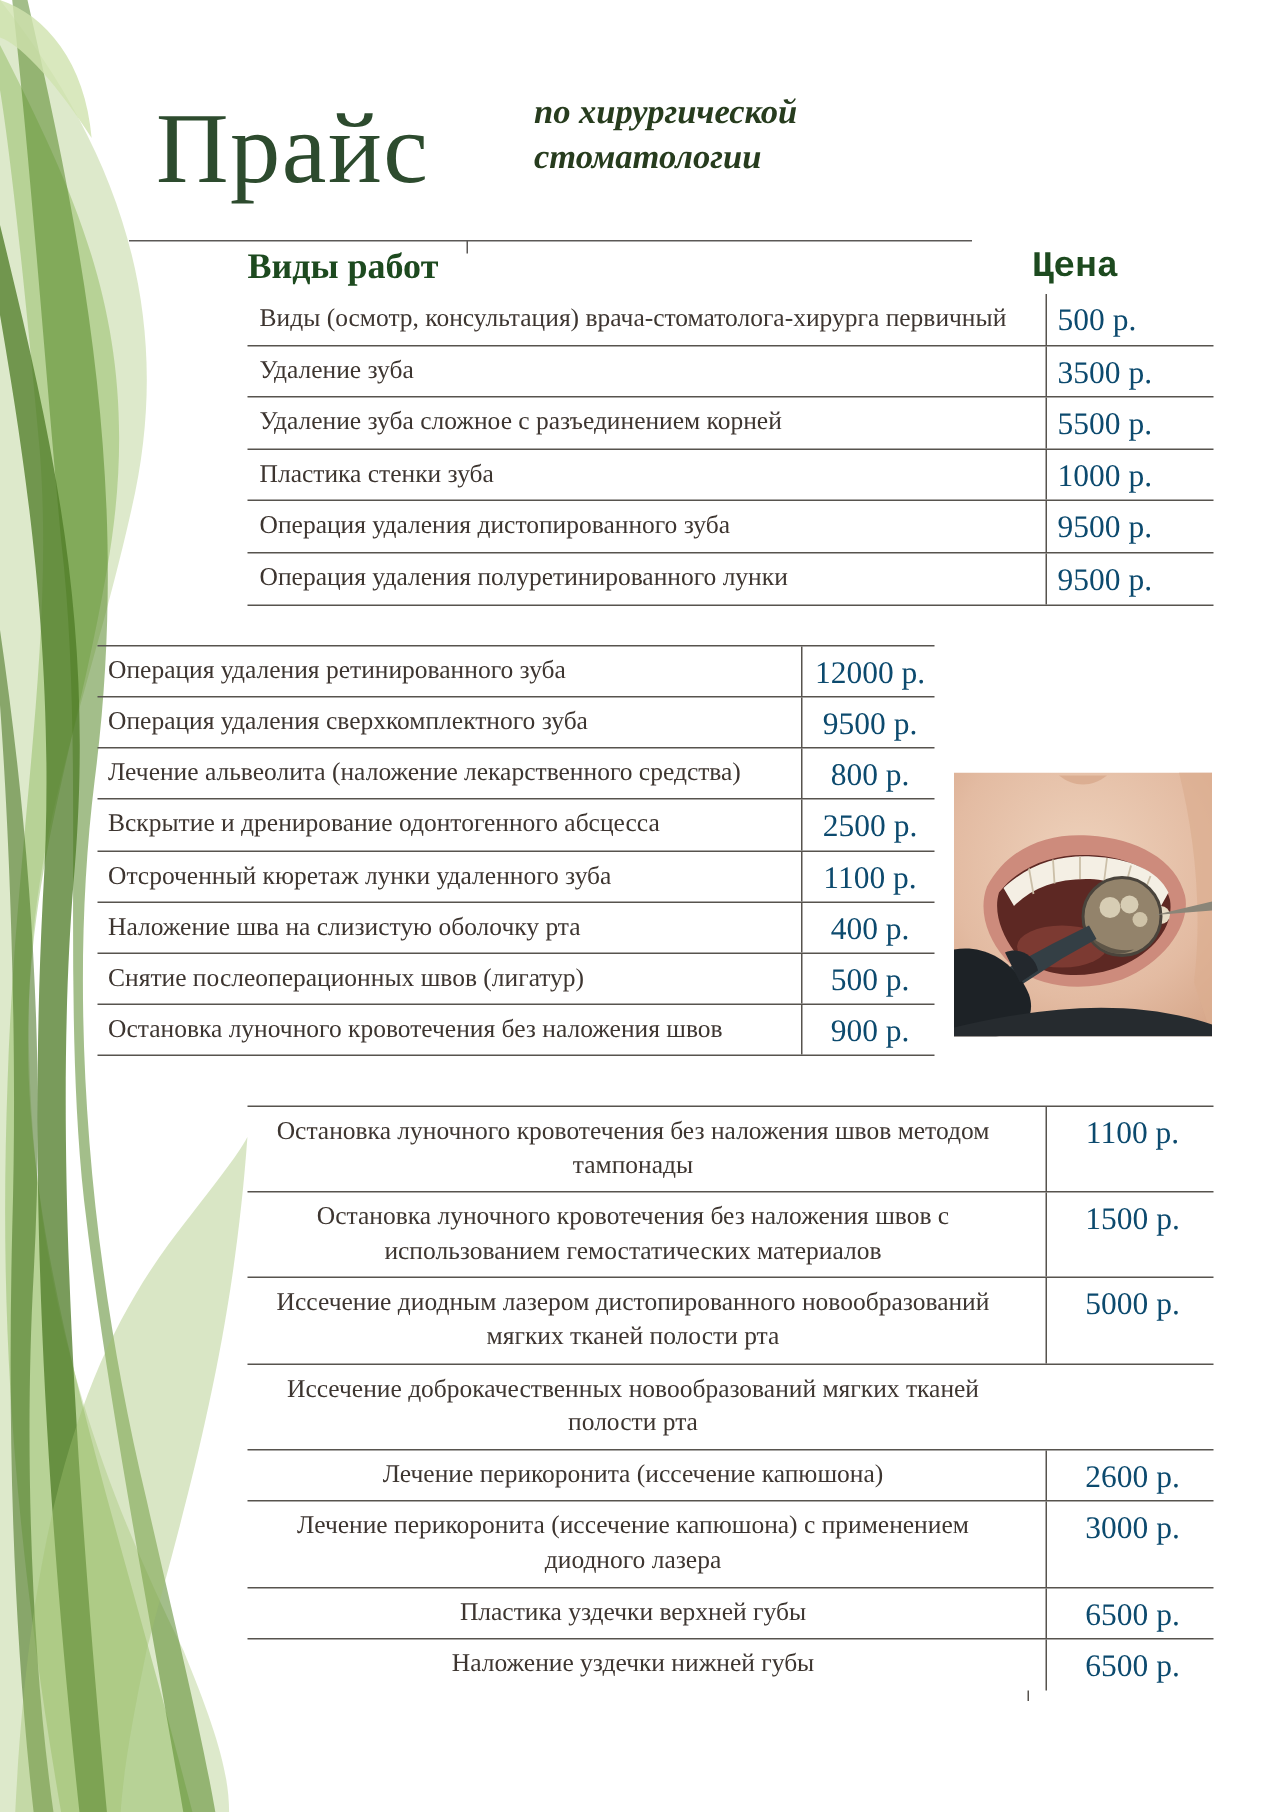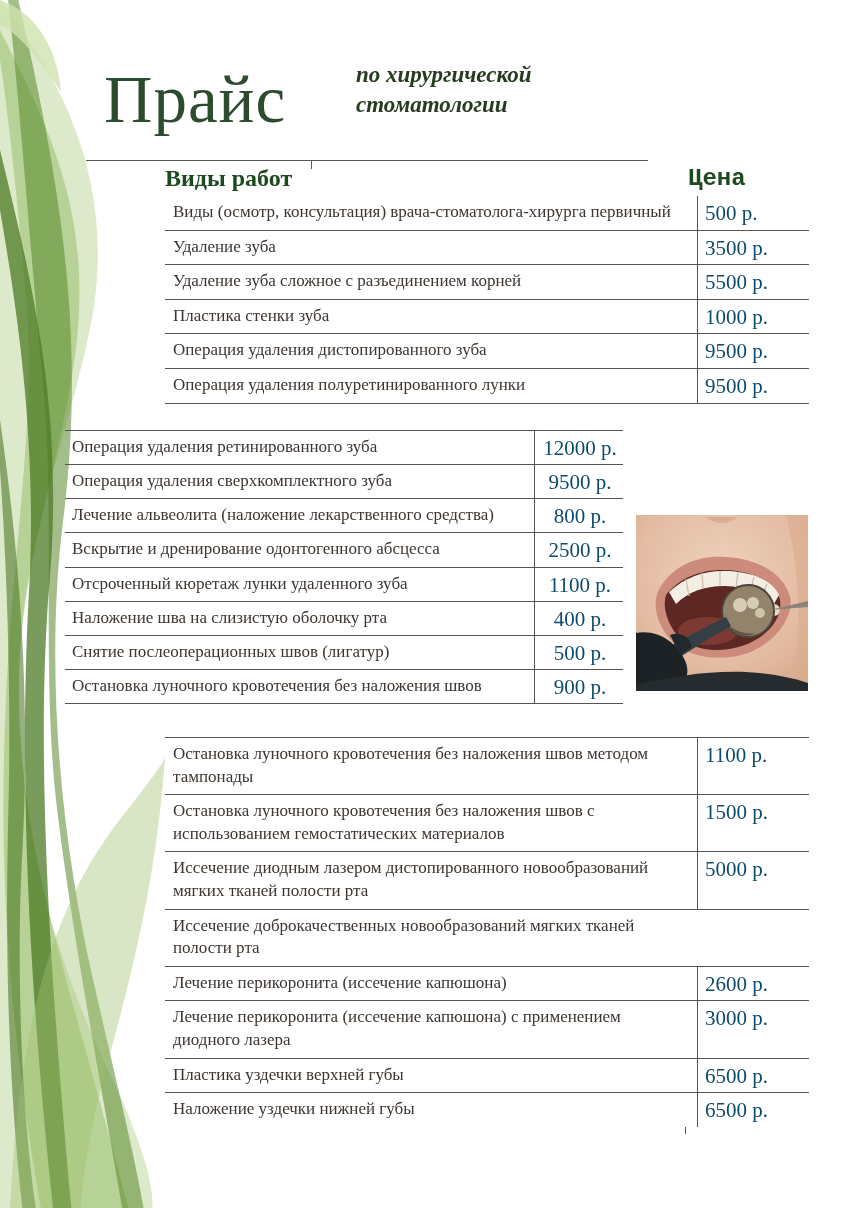--- a/index.html
+++ b/index.html
@@ -19,21 +19,21 @@
   .logo{position:absolute;left:694px;top:27px;width:142px;height:142px;}
   .divider{position:absolute;left:86px;top:160px;width:562px;height:1px;background:#5b5856;}
   .divider-tick{position:absolute;left:311px;top:160px;width:1px;height:9px;background:#5b5856;}
   .col-header{font-size:24px;font-weight:bold;color:#1d4a1f;}
   .ch-services{position:absolute;left:165px;top:165px;width:520px;}
   .ch-price{position:absolute;left:688px;top:165px;font-family:Liberation Mono, monospace;}
   .tbl{position:absolute;}
   .row{display:grid;grid-template-columns:var(--c1) var(--c2);border-top:1px solid #57534e;}
   .s1{left:165px;top:196px;width:644px;--c1:520px;--c2:124px;border-bottom:1px solid #57534e;}
   .s2{left:65px;top:430px;width:558px;--c1:457px;--c2:101px;border-bottom:1px solid #57534e;}
-  .s3{left:165px;top:737px;width:644px;--c1:520px;--c2:124px;}
+  .s3{left:165px;top:737px;width:644px;text-align:center;--c1:520px;--c2:124px;}
   .s1 .row:first-child{border-top:none;}
   .s3::after{content:"";position:absolute;left:520px;bottom:-7px;width:1px;height:7px;background:#57534e;}
   .service{
     padding:5px 14px 6px 8px;font-size:17px;line-height:1.33;color:#3d3530;
   }
   .price{
     padding:5px 4px 4px 7px;border-left:1px solid #57534e;
     font-size:21px;line-height:1.15;color:#0c4a6e;white-space:nowrap;margin-left:12px;
   }
   .s2 .service{padding:5px 10px 5px 7px;}

